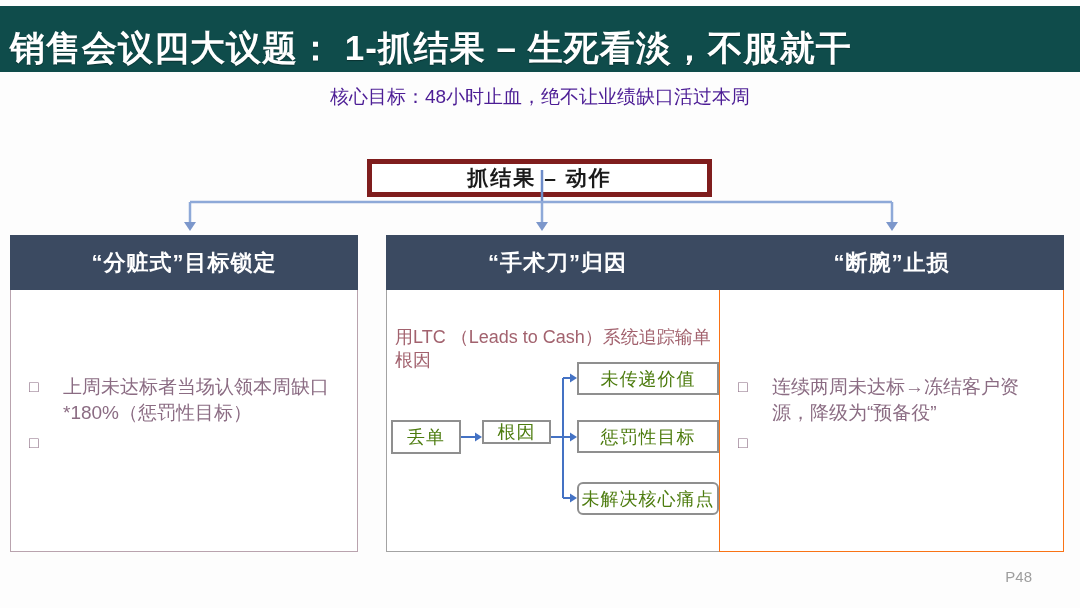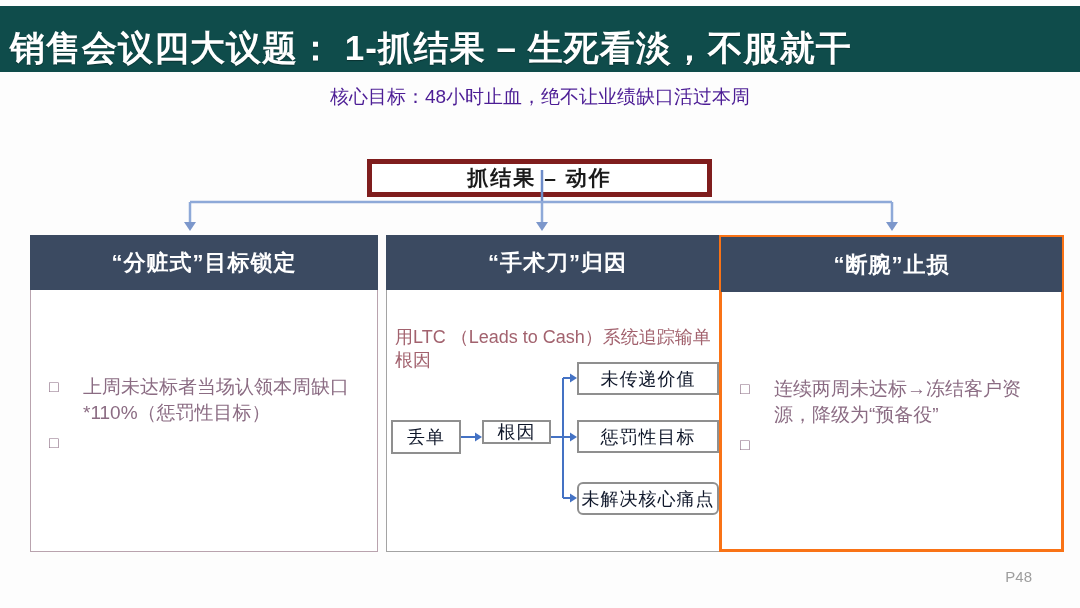--- a/index.html
+++ b/index.html
@@ -27,23 +27,23 @@
     display:flex;align-items:center;justify-content:center;
     font-size:21px;font-weight:bold;color:#1a1a1a;letter-spacing:2px;margin-top:26px;
   }
   
   .connector-svg{position:absolute;left:0;top:0;}
   
   .col{
     position:absolute;top:235px;height:317px;background:#ffffff;
     box-sizing:border-box;
   }
-  .col-1{left:30px;width:348px;border:1px solid #b9a3ae;}
+  .col-1{left:10px;width:348px;border:1px solid #b9a3ae;}
   .col-2{left:386px;width:343px;border:1px solid #a3a3a3;}
-  .col-3{left:719px;width:345px;border:3px solid #f97316;}
+  .col-3{left:719px;width:345px;border:1px solid #f97316;}
   .col-header{
     height:55px;margin:-1px -1px 0 -1px;background:#3b4a61;color:#ffffff;
     display:flex;align-items:center;justify-content:center;
     font-size:22px;font-weight:bold;letter-spacing:1px;
   }
   
   .bullets{box-sizing:border-box;padding:30px 16px 0 18px;}
   .bullets-pad{padding-top:84px;}
   .bullet{
     display:flex;font-size:19px;line-height:1.38;margin-bottom:4px;
@@ -53,21 +53,21 @@
   .bullet .marker{width:34px;flex:0 0 34px;font-size:16px;padding-top:2px;}
   .bullet .btext{flex:1;}
   
   .ltc-intro{
     box-sizing:border-box;padding:36px 10px 0 8px;
     font-size:18px;line-height:1.3;color:#a2626e;
   }
   .flow-box{
     position:absolute;background:#fff;border:2px solid #8f8f8f;
     box-sizing:border-box;display:flex;align-items:center;justify-content:center;
-    font-size:18px;color:#0f172a;letter-spacing:1px;
+    font-size:18px;color:#4d7c0f;letter-spacing:1px;
   }
   .fb-start{left:4px;top:184px;width:70px;height:34px;align-items:center;}
   .fb-mid{left:95px;top:184px;width:69px;height:24px;}
   .fb-b0{left:190px;top:126px;width:142px;height:33px;}
   .fb-b1{left:190px;top:184px;width:142px;height:33px;}
   .fb-b2{left:190px;top:246px;width:142px;height:33px;border-radius:6px;}
   .page-num{
     position:absolute;right:48px;top:568px;font-size:15px;color:#9e9e9e;
   }
 </style>
@@ -95,21 +95,21 @@
   <polygon points="886,52 898,52 892,61" fill="#7c97cb"></polygon>
 </svg>
 
 <div class="col col-1">
   <div class="col-header">
     <span>“分赃式”目标锁定</span>
   </div>
   <div class="bullets bullets-pad">
     <div class="bullet">
       <span class="marker">□</span>
-      <span class="btext">上周未达标者当场认领本周缺口*110%（惩罚性目标）</span>
+      <span class="btext">上周未达标者当场认领本周缺口*180%（惩罚性目标）</span>
     </div>
     <div class="bullet">
       <span class="marker">□</span>
     </div>
   </div>
 </div>
 
 <div class="col col-2">
   <div class="col-header">
     <span>“手术刀”归因</span>

